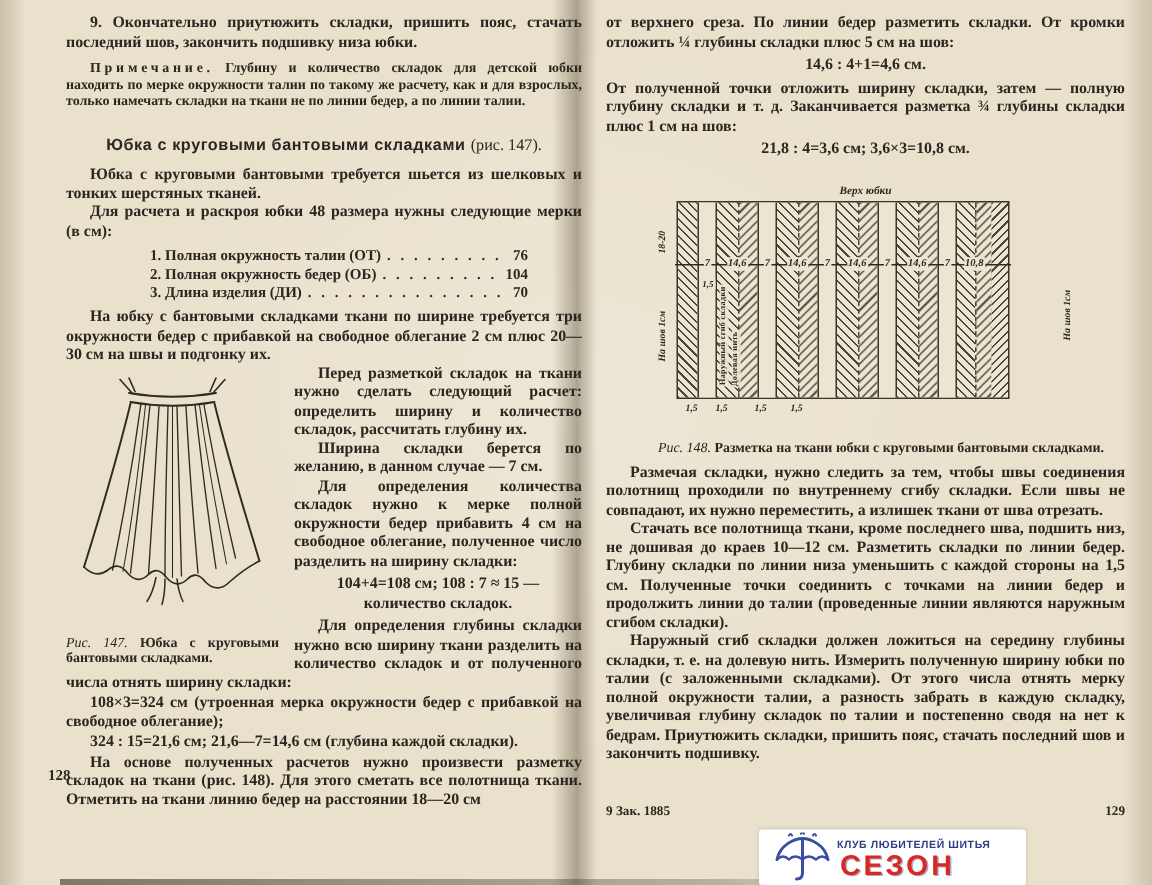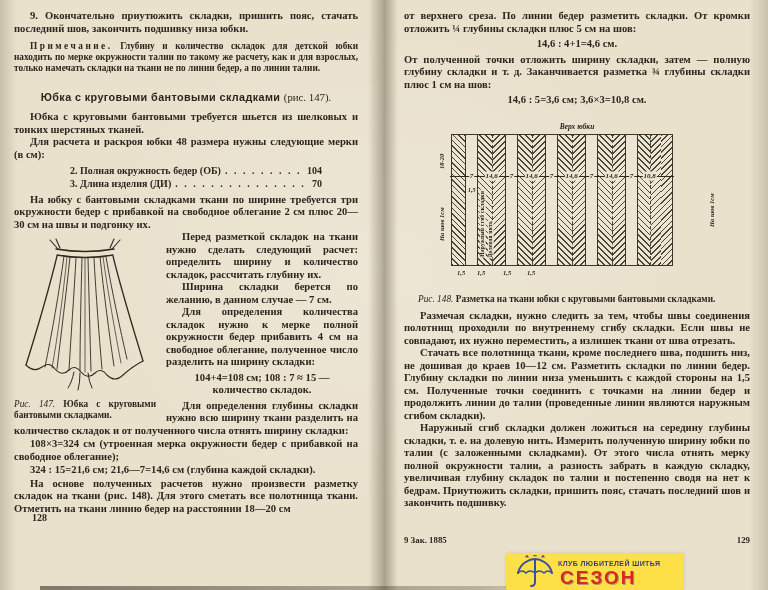--- a/index.html
+++ b/index.html
@@ -11,21 +11,21 @@
           radial-gradient(ellipse at 50% 45%, rgba(255,255,255,.18) 0%, rgba(0,0,0,0) 55%),
           linear-gradient(90deg, rgba(90,75,50,.22) 0, rgba(0,0,0,0) 2.2%, rgba(0,0,0,0) 97.5%, rgba(90,75,50,.20) 100%),
           #e9e1cc;}
   .gutter{position:absolute;left:368px;top:0;width:30px;height:100%;
           background:linear-gradient(90deg, rgba(0,0,0,0) 0%, rgba(70,58,38,.30) 45%, rgba(70,58,38,.38) 55%, rgba(0,0,0,0) 100%);}
   .bottom-edge{position:absolute;left:40px;right:180px;bottom:0;height:4px;
           background:linear-gradient(90deg, rgba(40,32,20,.55), rgba(40,32,20,.25) 80%, rgba(0,0,0,0));}
 
   .page{position:absolute;top:10px;font-size:10.6px;line-height:12.5px;
         font-weight:bold;text-align:justify;}
-  .page-left{left:14px;width:344px;}
+  .page-left{left:44px;width:344px;}
   .page-right{left:404px;width:346px;}
 
   p{margin:0;text-indent:16px;}
   .formula{text-indent:0;text-align:center;margin:3px 0;}
   .formula-left{text-indent:16px;text-align:justify;margin:1px 0;}
 
   .note{font-size:9.3px;line-height:10.8px;margin-top:6px;}
   .note .nlabel{letter-spacing:2.5px;}
 
   .heading{font-family:"Liberation Sans", sans-serif;font-size:10.8px;line-height:13px;
@@ -34,21 +34,21 @@
 
   .mlist{margin:4px 36px 4px 56px;font-size:10px;line-height:12.2px;}
   .mrow{display:flex;align-items:baseline;}
   .mlabel{white-space:nowrap;}
   .mdots{flex:1;overflow:hidden;white-space:nowrap;margin:0 4px;letter-spacing:2px;}
   .mdots::after{content:". . . . . . . . . . . . . . . . . . . . .";}
   .mval{white-space:nowrap;}
 
   .fig147{float:left;width:142px;margin:2px 10px 2px 0;text-indent:0;}
   .fig147 svg{display:block;margin:0 auto;}
-  .figcap{font-size:9.3px;line-height:10.8px;text-align:justify;font-weight:bold;margin-top:4px;}
+  .figcap{font-size:9.3px;line-height:10.8px;text-align:justify;font-weight:bold;margin-top:16px;}
   .figcap .caplabel{font-style:italic;font-weight:normal;}
 
   .pagenum-left{position:absolute;left:32px;top:512px;font-size:10px;font-weight:bold;}
   .footer-right{position:absolute;left:404px;top:535px;width:346px;font-size:8.8px;font-weight:bold;}
   .footer-right .zak{float:left;}
   .footer-right .pn{float:right;}
 
   
   .fig148-block{margin:6px 0 2px 0;text-indent:0;}
   .fig148-wrap{position:relative;width:252px;margin:16px auto;padding:11px 15px 12px 15px;}
@@ -76,26 +76,26 @@
              background:rgba(236,229,209,.9);z-index:4;padding:1px 0;}
   .rot1{left:2px;} .rot2{left:10px;}
   .f-side{position:absolute;writing-mode:vertical-rl;transform:rotate(180deg);
           font-size:6.5px;font-style:italic;font-weight:bold;line-height:1;}
   .f-left-top{left:3px;top:16px;height:44px;text-align:center;}
   .f-left-bot{left:3px;top:66px;height:70px;text-align:center;}
   .f-right{right:3px;top:52px;height:70px;text-align:center;}
   .f-bottomrow{position:absolute;left:15px;top:144px;width:220px;height:10px;}
   .f-bottomrow span{position:absolute;font-size:6.5px;font-style:italic;font-weight:bold;}
   .b0{left:6px;} .b1{left:26px;} .b2{left:52px;} .b3{left:76px;}
-  .fig148-cap{font-size:9.3px;line-height:11px;text-align:left;font-weight:bold;margin:4px 14px 5px 14px;text-indent:0;}
+  .fig148-cap{font-size:9.3px;line-height:11px;text-align:right;font-weight:bold;margin:4px 14px 5px 14px;text-indent:0;}
   .fig148-cap .caplabel{font-style:italic;font-weight:normal;}
 
   
   .watermark{position:absolute;left:506px;top:553px;width:178px;height:37px;
-             background:#fde047;border-radius:2px;box-shadow:0 0 3px rgba(0,0,0,.15);
+             background:#ffffff;border-radius:2px;box-shadow:0 0 3px rgba(0,0,0,.15);
              font-family:"Liberation Sans", sans-serif;overflow:hidden;}
   .wm-club{position:absolute;left:52px;top:7px;font-size:7px;font-weight:bold;color:#323c86;letter-spacing:.4px;}
   .wm-brand{position:absolute;left:54px;top:14px;font-size:19px;font-weight:bold;color:#d9291f;
             letter-spacing:2px;text-shadow:1px 1px 0 rgba(60,70,150,.45);}
   .wm-umbrella{position:absolute;left:8px;top:2px;}
 </style>
 </head>
 <body>
 
 <div class="scan"></div>
@@ -112,20 +112,25 @@
 
   <div class="heading">
     <span>Юбка с круговыми бантовыми складками</span>
     <span class="ref">(рис. 147).</span>
   </div>
 
   <p>Юбка с круговыми бантовыми требуется шьется из шелковых и тонких шерстяных тканей.</p>
   <p>Для расчета и раскроя юбки 48 размера нужны следующие мерки (в см):</p>
 
   <div class="mlist">
+    <div class="mrow">
+      <span class="mlabel">1. Полная окружность талии (ОТ)</span>
+      <span class="mdots"></span>
+      <span class="mval">76</span>
+    </div>
     <div class="mrow">
       <span class="mlabel">2. Полная окружность бедер (ОБ)</span>
       <span class="mdots"></span>
       <span class="mval">104</span>
     </div>
     <div class="mrow">
       <span class="mlabel">3. Длина изделия (ДИ)</span>
       <span class="mdots"></span>
       <span class="mval">70</span>
     </div>
@@ -177,21 +182,21 @@
   <p class="formula-left">108×3=324 см (утроенная мерка окружности бедер с прибавкой на свободное облегание);</p>
   <p class="formula-left">324 : 15=21,6 см; 21,6—7=14,6 см (глубина каждой складки).</p>
   <p>На основе полученных расчетов нужно произвести разметку складок на ткани (рис. 148). Для этого сметать все полотнища ткани. Отметить на ткани линию бедер на расстоянии 18—20 см</p>
 </div>
 <div class="pagenum-left">128</div>
 
 <div class="page page-right">
   <p style="text-indent:0;">от верхнего среза. По линии бедер разметить складки. От кромки отложить ¼ глубины складки плюс 5 см на шов:</p>
   <p class="formula">14,6 : 4+1=4,6 см.</p>
   <p style="text-indent:0;">От полученной точки отложить ширину складки, затем — полную глубину складки и т. д. Заканчивается разметка ¾ глубины складки плюс 1 см на шов:</p>
-  <p class="formula">14,6 : 5=3,6 см;  3,6×3=10,8 см.</p>
+  <p class="formula">21,8 : 4=3,6 см;  3,6×3=10,8 см.</p>
 
   <div class="fig148-block">
     <div class="fig148-wrap">
       <div class="f-toplabel">Верх юбки</div>
       <span class="f-side f-left-top">18-20</span>
       <span class="f-side f-left-bot">На шов 1см</span>
       <span class="f-side f-right">На шов 1см</span>
 
       <div class="f-rect">
         <div class="st hatchL" style="width:13px;"></div>

